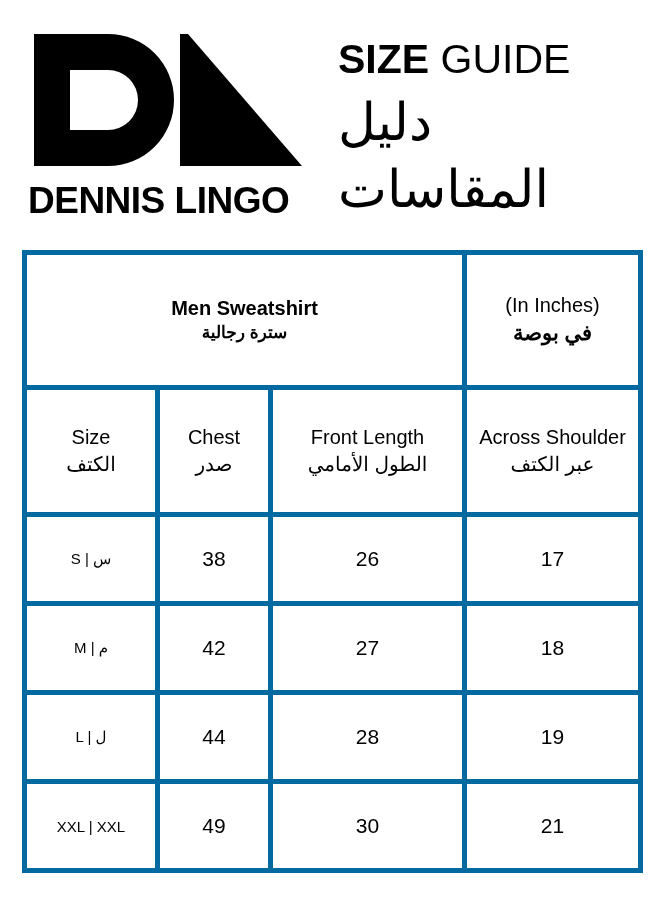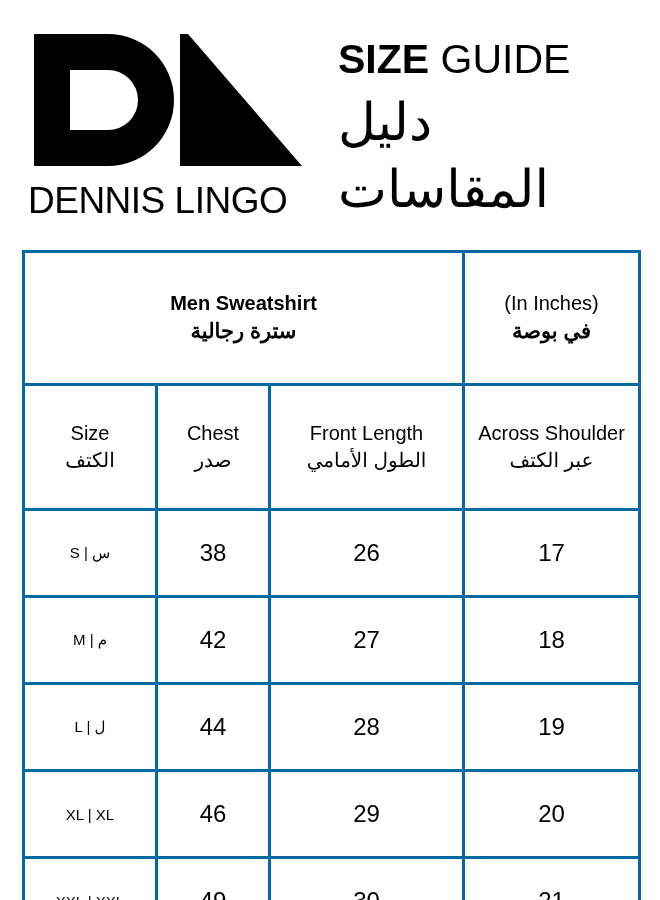--- a/index.html
+++ b/index.html
@@ -40,21 +40,21 @@
   }
   .logo-mark {
     width: 275px;
     height: 140px;
     position: relative;
     margin-left: 2px;
   }
   .logo-mark svg { display: block; }
   .brand-name {
     font-size: 37px;
-    font-weight: normal;
+    font-weight: bold;
     letter-spacing: -0.5px;
     margin-top: 10px;
     white-space: nowrap;
   }
   .title-block {
     text-align: left;
     width: 300px;
     padding-top: 8px;
   }
   .title-en {
@@ -75,51 +75,51 @@
   .table-wrap {
     padding: 0 22px;
     box-sizing: border-box;
   }
   table.size-table {
     width: 616px;
     border-collapse: collapse;
     table-layout: fixed;
   }
   table.size-table td {
-    border: 3px solid #0369a1;
+    border: 5px solid #0369a1;
     text-align: center;
     vertical-align: middle;
     padding: 6px 2px;
   }
   .cap-main {
     height: 118px;
     font-size: 20px;
     line-height: 1.35;
   }
   .cap-main .en { font-weight: bold; display: block; }
-  .cap-main .ar { font-weight: bold; display: block; direction: rtl; font-size: 21px; }
+  .cap-main .ar { font-weight: bold; display: block; direction: rtl; font-size: 17px; }
   .cap-unit {
     height: 118px;
     font-size: 20px;
     line-height: 1.35;
   }
   .cap-unit .en { font-weight: normal; display: block; }
   .cap-unit .ar { font-weight: bold; display: block; direction: rtl; font-size: 21px; }
 
   .hdr {
     height: 110px;
     font-size: 20px;
     line-height: 1.35;
   }
   .hdr .en { display: block; }
   .hdr .ar { display: block; direction: rtl; font-size: 20px; }
 
   .cell {
     height: 72px;
-    font-size: 24px;
+    font-size: 21px;
   }
   .cell.size-label { font-size: 15px; }
 
   
   col.c1 { width: 133px; }
   col.c2 { width: 113px; }
   col.c3 { width: 194px; }
   col.c4 { width: 176px; }
 </style>
 </head>
@@ -203,26 +203,20 @@
           <td class="cell">18</td>
         </tr>
 
         <tr>
           <td class="cell size-label">L | ل</td>
           <td class="cell">44</td>
           <td class="cell">28</td>
           <td class="cell">19</td>
         </tr>
 
-        <tr>
-          <td class="cell size-label">XL | XL</td>
-          <td class="cell">46</td>
-          <td class="cell">29</td>
-          <td class="cell">20</td>
-        </tr>
 
         <tr>
           <td class="cell size-label">XXL | XXL</td>
           <td class="cell">49</td>
           <td class="cell">30</td>
           <td class="cell">21</td>
         </tr>
       </tbody>
     </table>
   </div>

